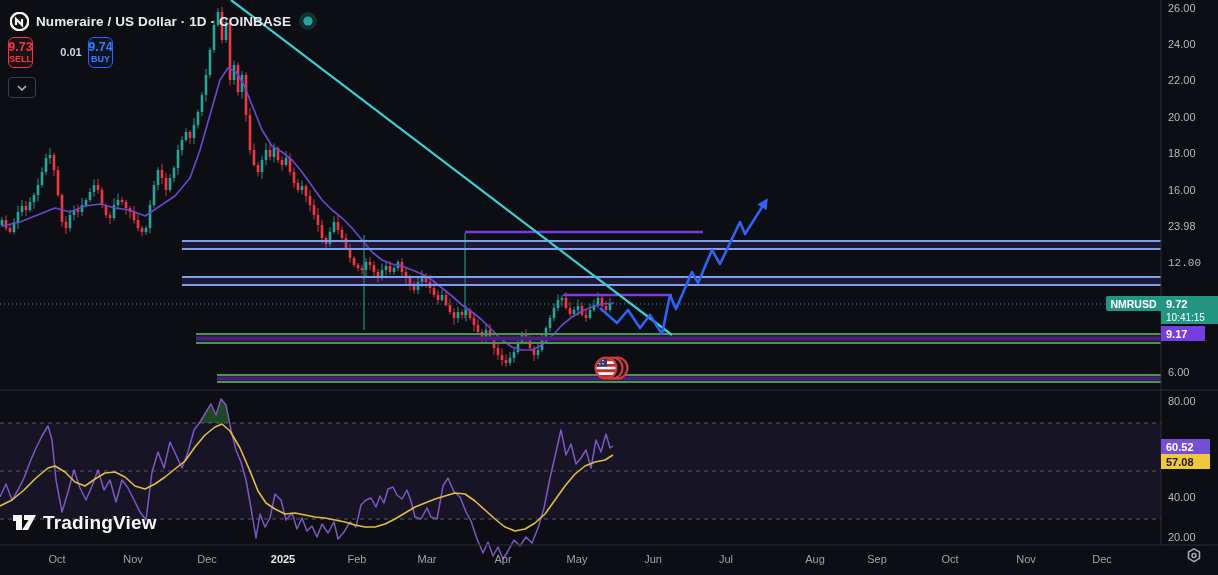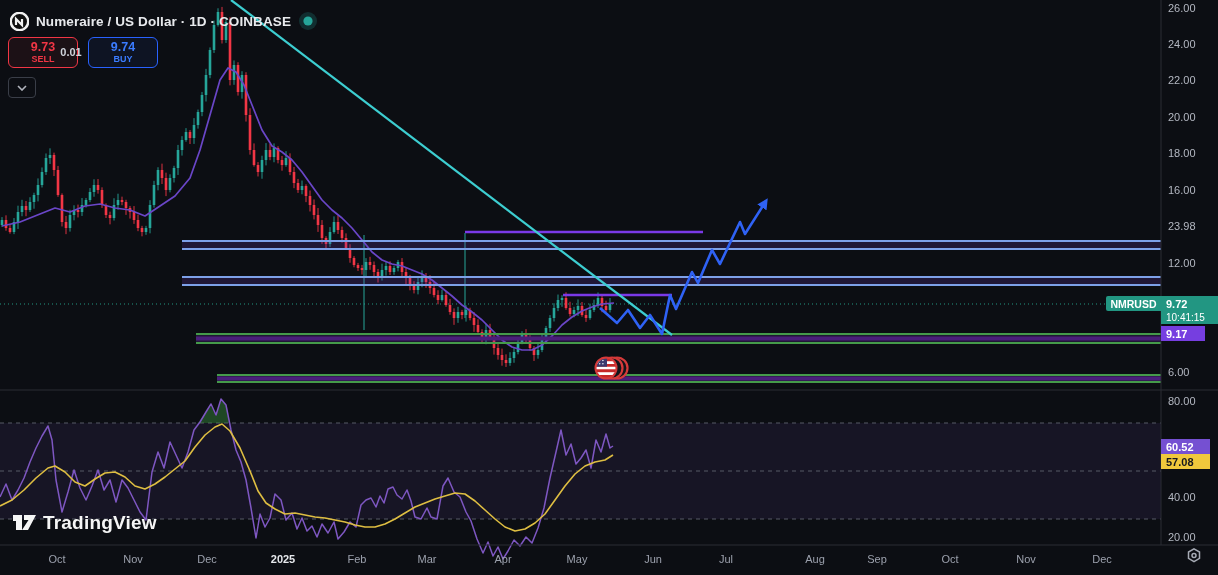--- a/index.html
+++ b/index.html
@@ -12,21 +12,21 @@
   .tag{position:absolute;font-size:11px;font-weight:bold;color:#fff;display:flex;align-items:center;
        padding:0 5px;box-sizing:border-box;white-space:nowrap;}
   
   #legend{position:absolute;left:10px;top:11px;display:flex;align-items:center;gap:7px;}
   #symbol-title{font-size:13.5px;font-weight:bold;color:#e8eaed;letter-spacing:.1px;}
   #ohlc{display:flex;align-items:center;gap:8px;font-size:12.5px;margin-left:14px;}
   .ohlc-pair{white-space:nowrap;}
   .ohlc-l{color:#e6e8ec;font-weight:bold;}
   .ohlc-v{color:#2aa895;font-weight:bold;}
   .ohlc-chg{color:#2aa895;font-weight:bold;}
-  .trade-btn{position:absolute;top:37px;width:70px;height:31px;border-radius:6px;display:flex;flex-direction:column;
+  .trade-btn{position:absolute;top:37px;width:25px;height:31px;border-radius:6px;display:flex;flex-direction:column;
        align-items:center;justify-content:center;line-height:1.05;cursor:pointer;box-sizing:border-box;}
   #sell-button{left:8px;border:1.5px solid #f23645;background:rgba(242,54,69,.07);color:#f23645;}
   #buy-button{left:88px;border:1.5px solid #2962ff;background:rgba(41,98,255,.07);color:#3b7cff;}
   .btn-price{font-size:12.5px;font-weight:bold;}
   .btn-sub{font-size:9px;font-weight:bold;margin-top:1px;}
   #spread{position:absolute;left:55px;top:46px;width:32px;text-align:center;font-size:11px;font-weight:bold;color:#d1d4dc;}
   #collapse-button{position:absolute;left:8px;top:77px;width:26px;height:19px;border:1px solid #3a3e48;border-radius:4px;
        display:flex;align-items:center;justify-content:center;color:#b2b5be;font-size:10px;cursor:pointer;}
   #watermark{position:absolute;left:12px;top:512px;display:flex;align-items:center;gap:6px;opacity:.96;}
   #watermark-text{font-size:19px;font-weight:bold;color:#fff;letter-spacing:.2px;}
@@ -437,21 +437,21 @@
   </div>
 
   <div id="price-axis">
       <div class="axis-label" style="top: 2px;">26.00</div>
       <div class="axis-label" style="top: 38px;">24.00</div>
       <div class="axis-label" style="top: 74px;">22.00</div>
       <div class="axis-label" style="top: 111px;">20.00</div>
       <div class="axis-label" style="top: 147px;">18.00</div>
       <div class="axis-label" style="top: 184px;">16.00</div>
       <div class="axis-label" style="top: 220px;">23.98</div>
-      <div class="axis-label" style="top: 257px;">12.00</div>
+      <div class="axis-label" style="top: 257px; font-family: Liberation Mono, monospace;">12.00</div>
       <div class="axis-label" style="top: 366px;">6.00</div>
       <div class="axis-label" style="top: 395px;">80.00</div>
       <div class="axis-label" style="top: 491px;">40.00</div>
       <div class="axis-label" style="top: 531px;">20.00</div>
     </div>
   <div id="time-axis">
       <div class="time-label" style="left: 57px;">Oct</div>
       <div class="time-label" style="left: 133px;">Nov</div>
       <div class="time-label" style="left: 207px;">Dec</div>
       <div class="time-label bold" style="left: 283px;">2025</div>

